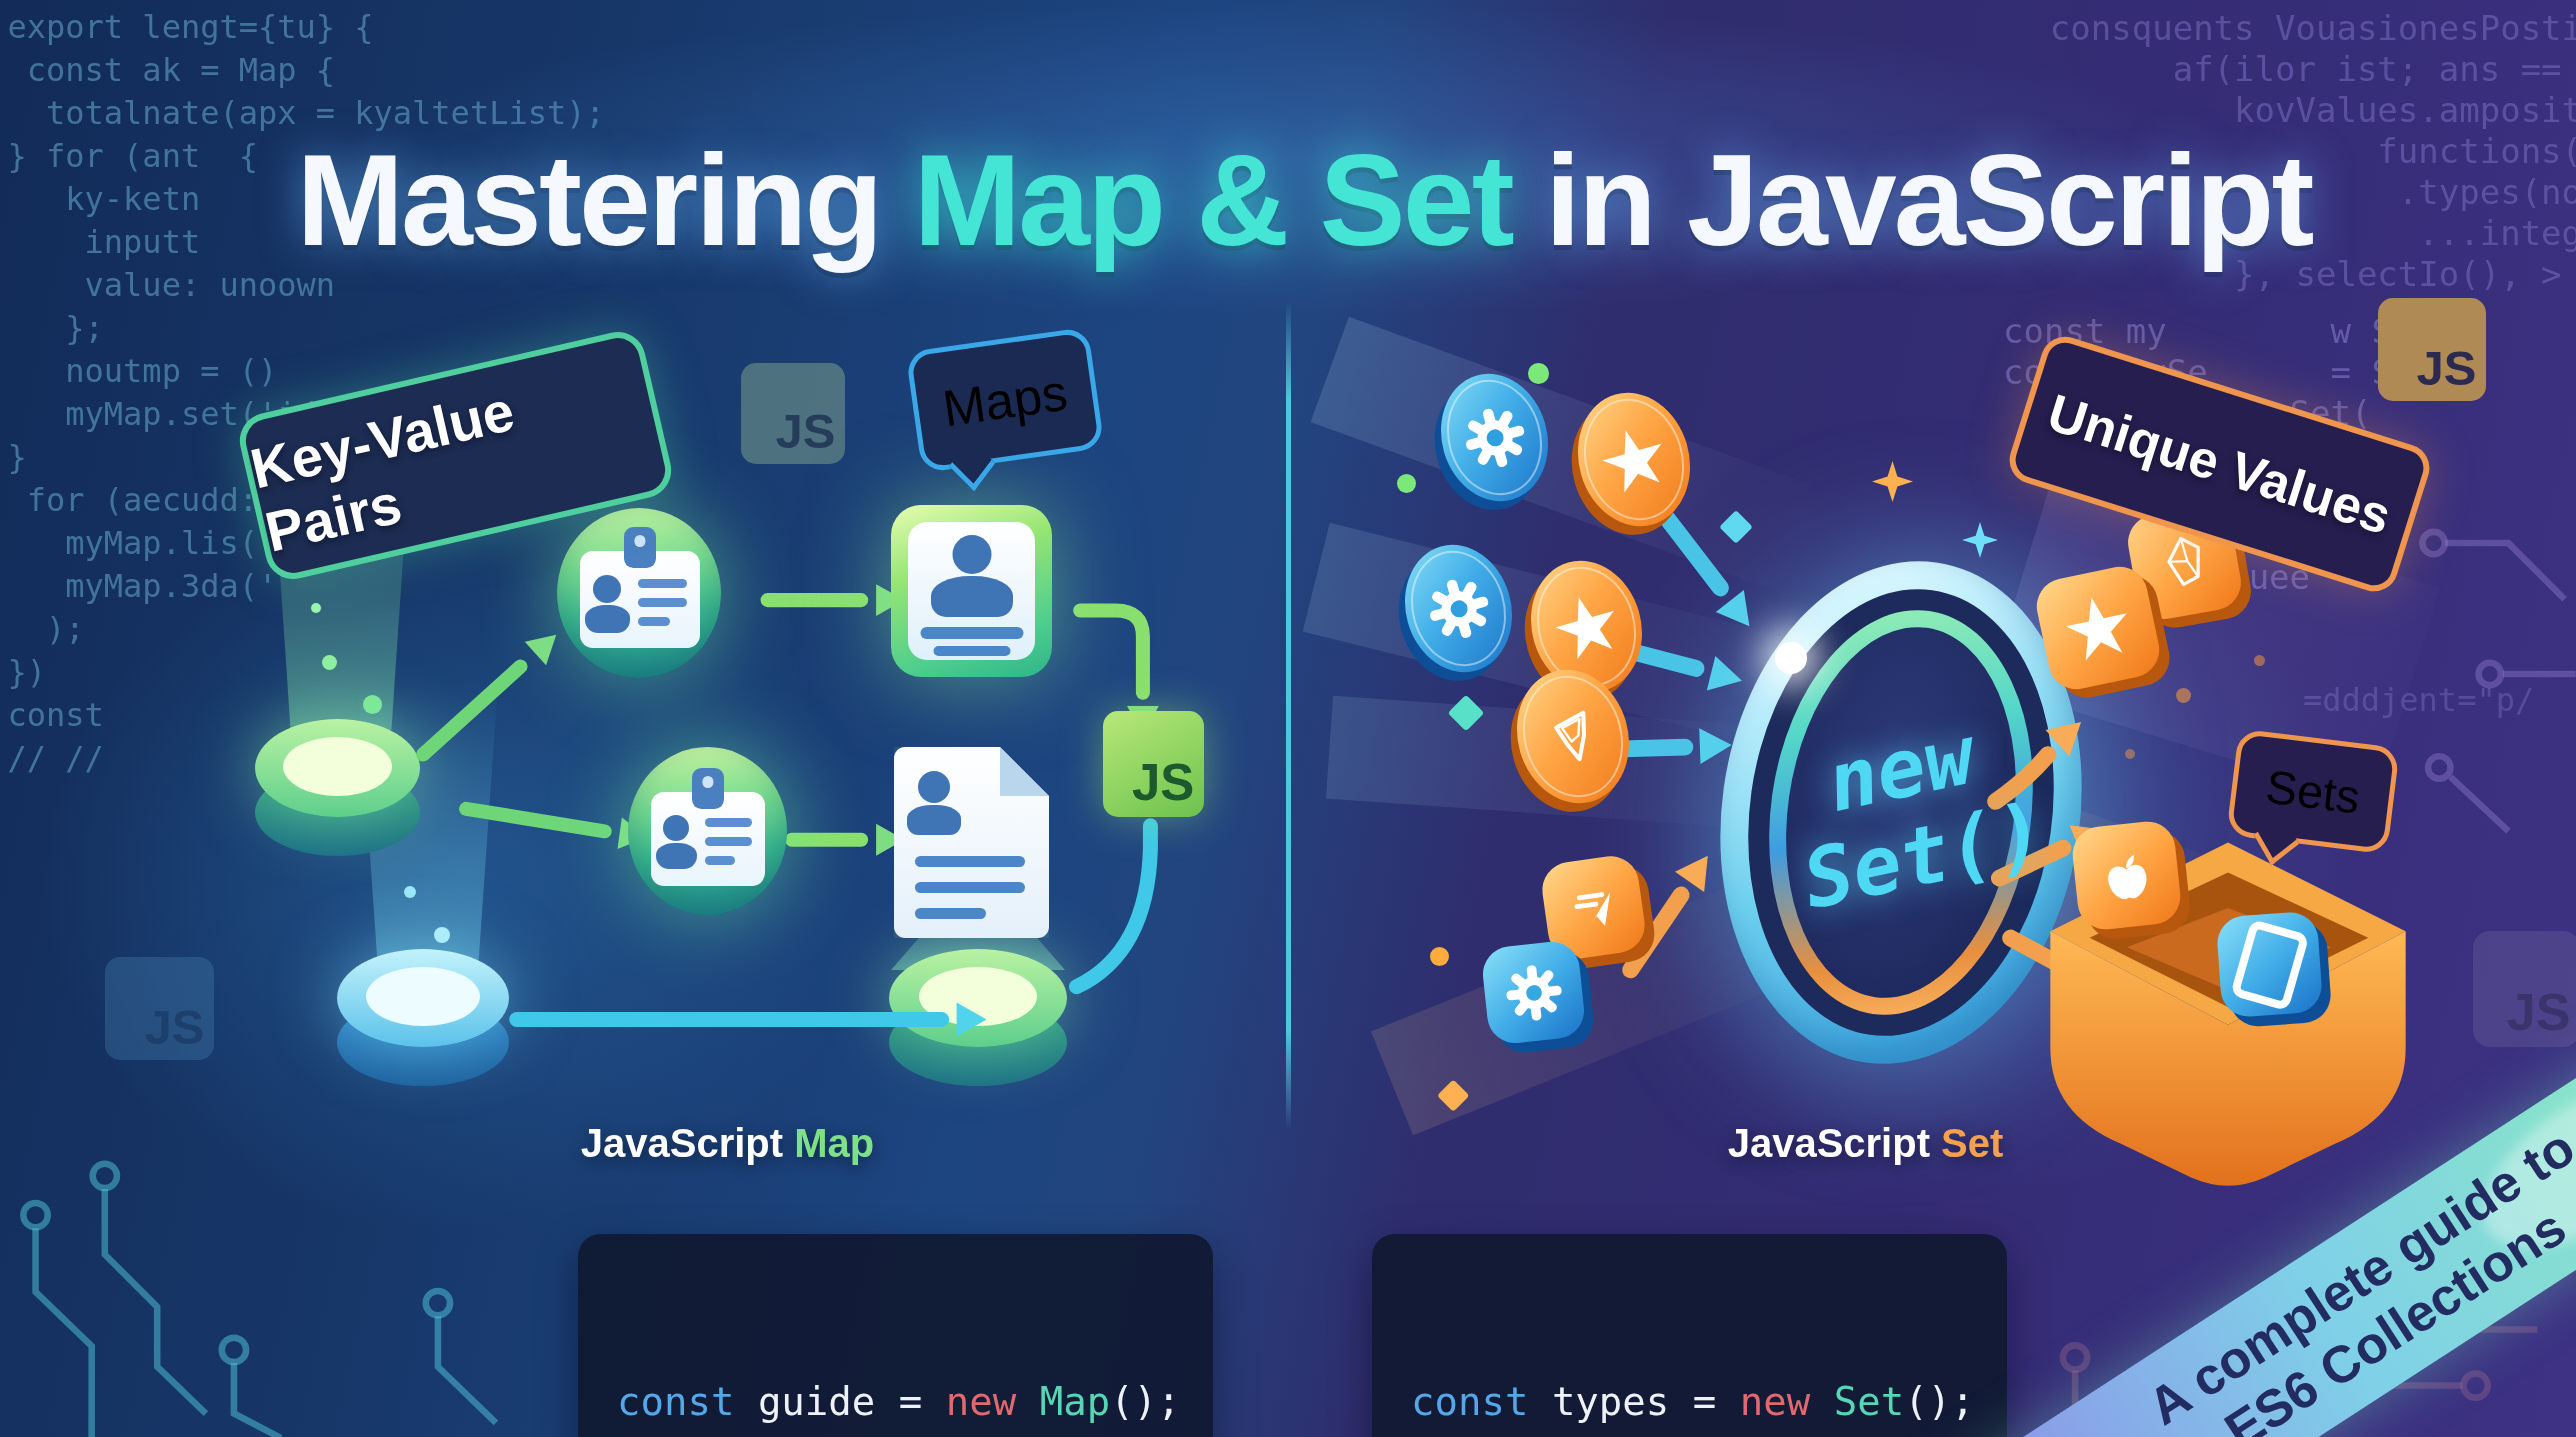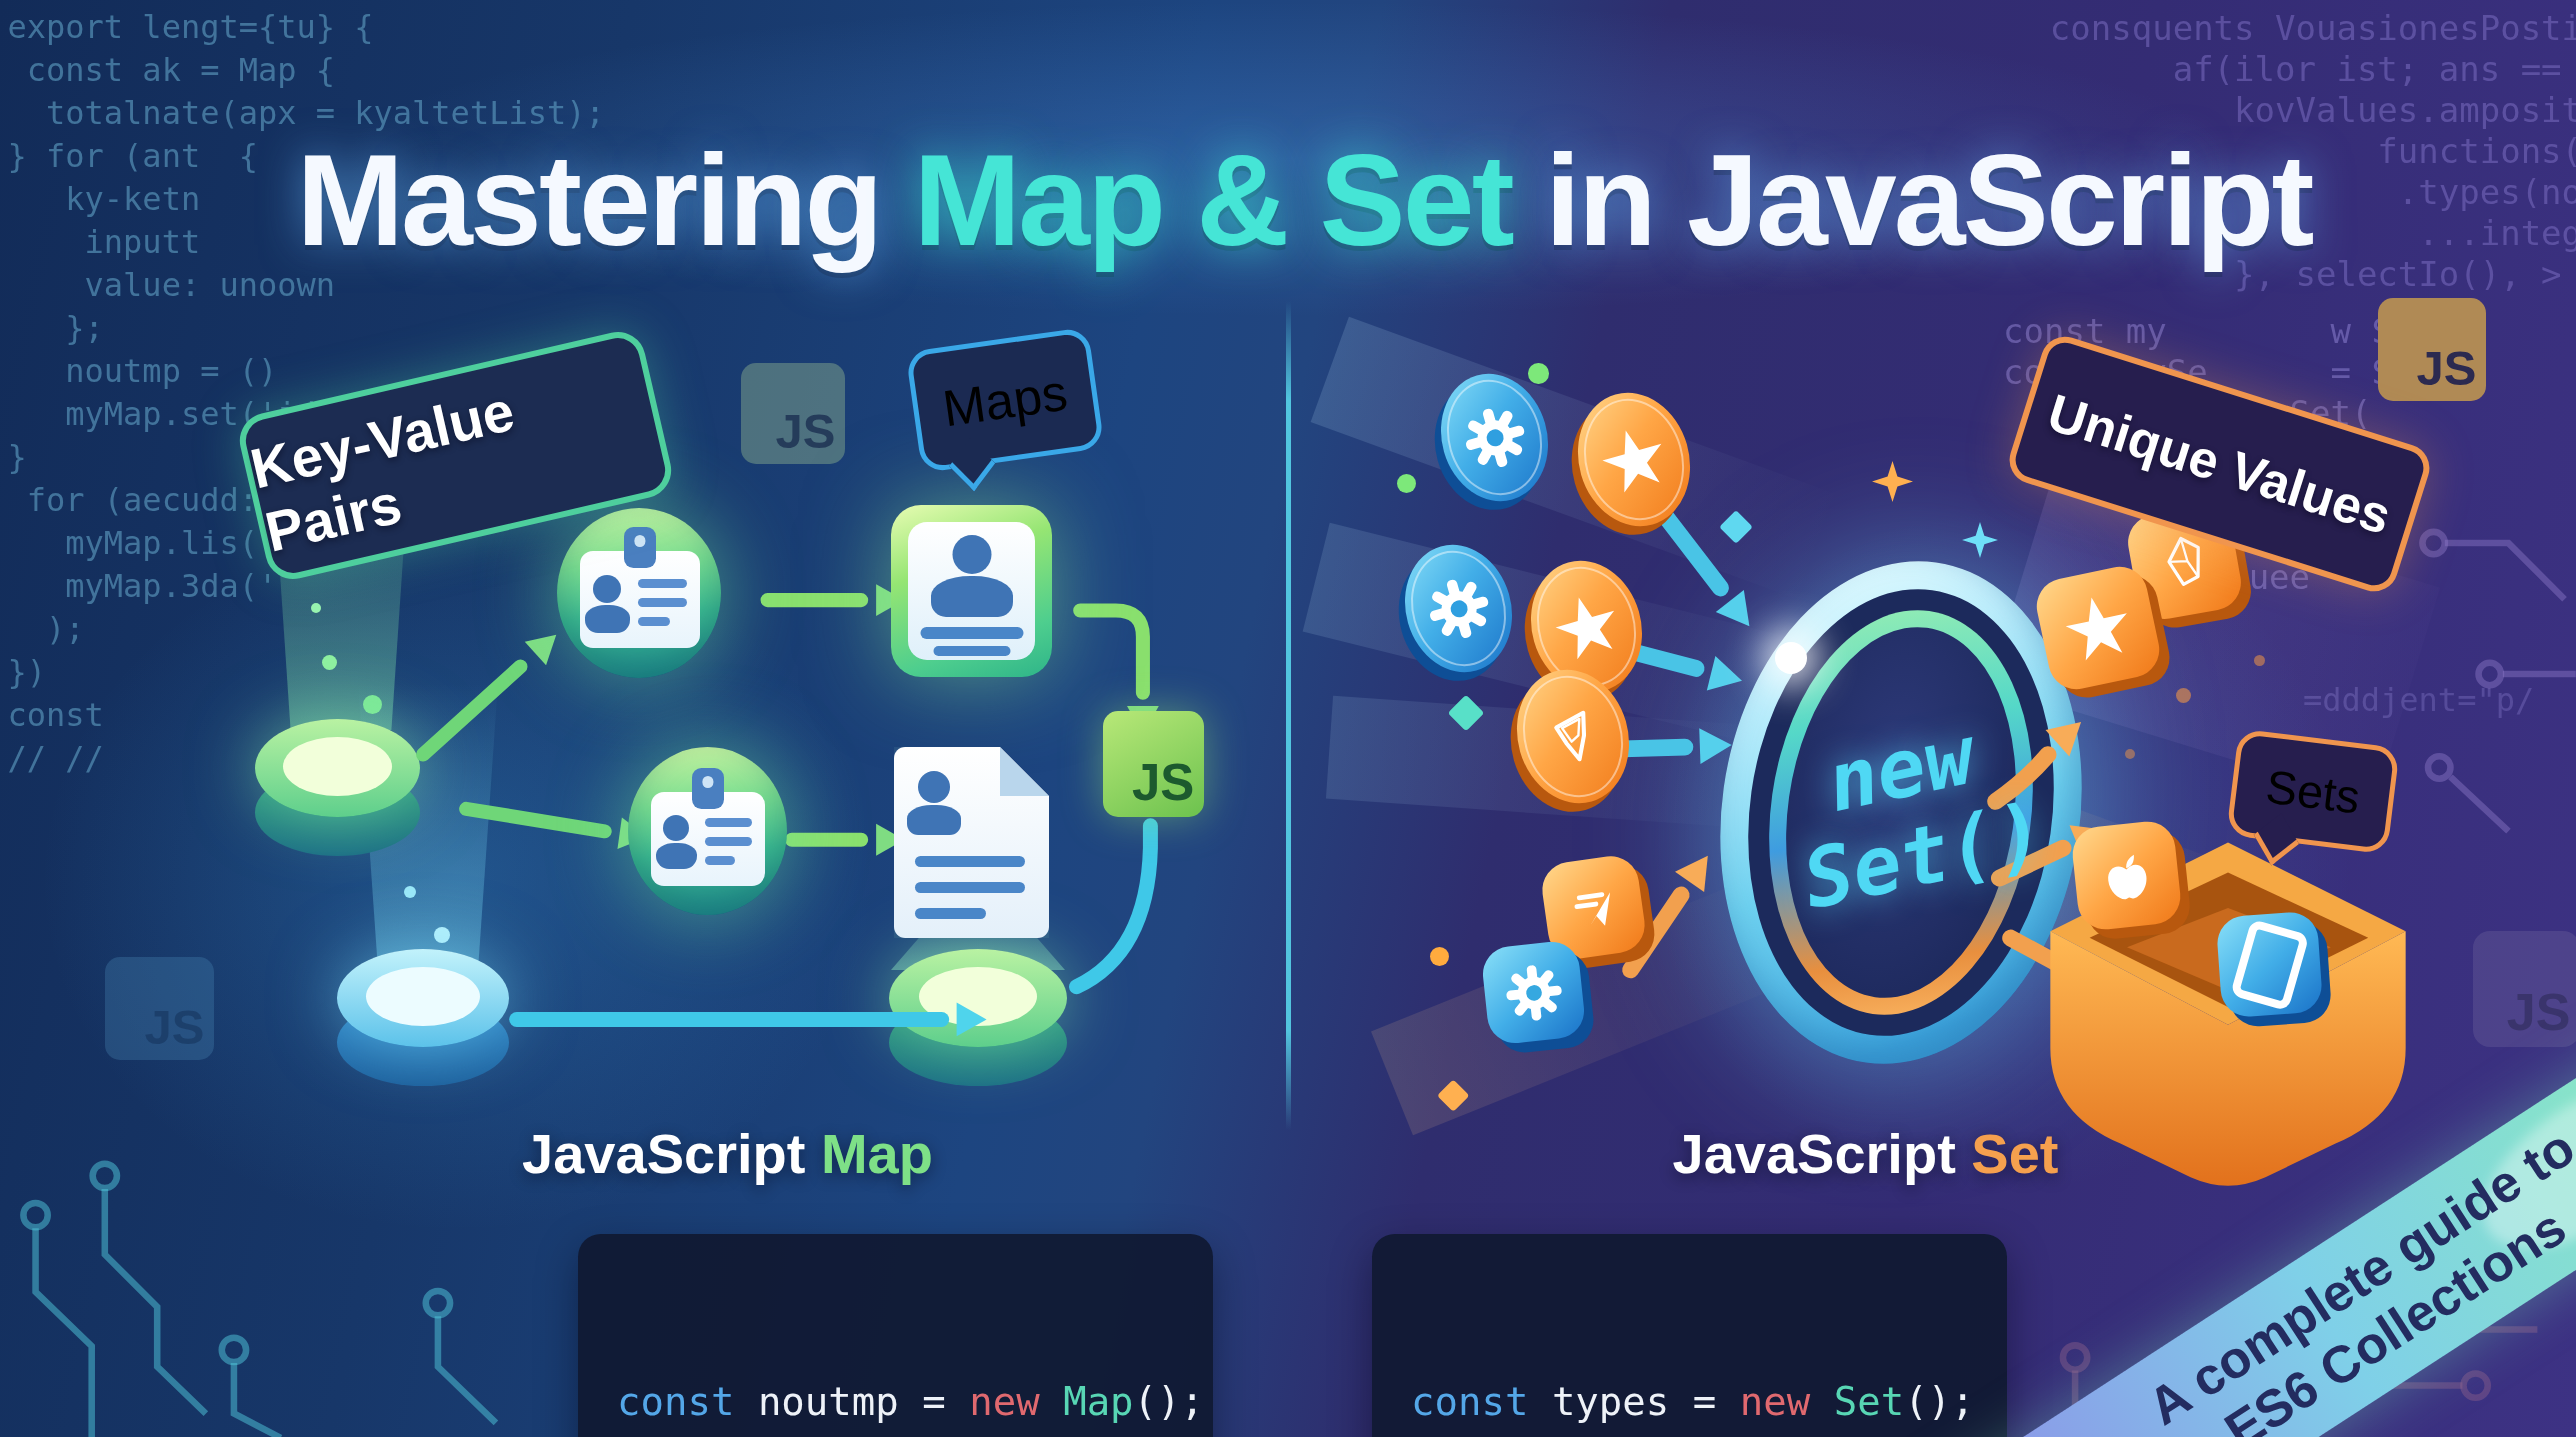--- a/index.html
+++ b/index.html
@@ -116,21 +116,21 @@
   .ring .r2{position:absolute;inset:28px;border-radius:50%;background:#1c2a5c;}
   .ring .r3{position:absolute;inset:49px;border-radius:50%;
     background:linear-gradient(165deg,#9ef0b0 0%,#55d8c8 30%,#3f9ce0 55%,#e88f3e 82%,#ffbe6a 100%);}
   .ring .r4{position:absolute;inset:66px;border-radius:50%;background:radial-gradient(ellipse at 45% 40%,#2e3a7a 0%,#1e2a5e 75%);}
   .ring-label{left:1793px;top:723px;width:234px;transform:rotate(-12deg);z-index:5;text-align:center;
     font-family:"DejaVu Sans Mono",monospace;font-style:italic;font-weight:800;font-size:81px;line-height:90px;
     color:#4fd8f4;text-shadow:0 0 32px rgba(90,220,255,.65);}
   .glint{position:absolute;left:1775px;top:642px;width:32px;height:32px;border-radius:50%;background:#fff;
     box-shadow:0 0 37px 13px rgba(255,255,255,.85);z-index:4;}
   
-  .heading{position:absolute;width:655px;text-align:center;font-size:56px;font-weight:800;color:#fff;z-index:6;
+  .heading{position:absolute;width:655px;text-align:center;font-size:40px;font-weight:800;color:#fff;z-index:6;
     text-shadow:0 3.7px 15px rgba(0,0,20,.45);}
   .heading .acc-map{color:#7ee087;}
   .heading .acc-set{color:#f5a04e;}
   .codeblock{position:absolute;width:635px;background:rgba(16,25,50,.93);border-radius:22.5px;padding:22.5px 39px;z-index:6;
     font-family:"DejaVu Sans Mono",monospace;font-size:39px;line-height:58px;white-space:pre;
     box-shadow:0 15px 41px rgba(0,0,20,.4);box-sizing:border-box;}
   .tk-pl{color:#eef2f8;} .tk-kw{color:#54a7e8;} .tk-nw{color:#e0696f;} .tk-ty{color:#58d6b4;}
   
   .sp4{position:absolute;clip-path:polygon(50% 0,62% 38%,100% 50%,62% 62%,50% 100%,38% 62%,0 50%,38% 38%);z-index:4;}
   .spd{position:absolute;transform:rotate(45deg);border-radius:3.7px;z-index:4;}
@@ -485,21 +485,21 @@
       <path d="M114,200 H192"></path>
     <circle cx="46" cy="300" r="12"></circle>
       <path d="M58,310 L120,368"></path>
   </g>
 </svg>
 
 <div class="heading" style="left:400px;top:1121px;"><span>JavaScript </span><span class="acc-map">Map</span></div>
 <div class="heading" style="left:1538px;top:1121px;text-align:center;"><span>JavaScript </span><span class="acc-set">Set</span></div>
 
 <div class="codeblock" style="left:578px;top:1234px;">
-  <div><span class="tk-kw">const</span><span class="tk-pl"> noutmp </span><span class="tk-pl">= </span><span class="tk-nw">new</span><span class="tk-pl"> </span><span class="tk-ty">Map</span><span class="tk-pl">();</span></div>
+  <div><span class="tk-kw">const</span><span class="tk-pl"> guide </span><span class="tk-pl">= </span><span class="tk-nw">new</span><span class="tk-pl"> </span><span class="tk-ty">Map</span><span class="tk-pl">();</span></div>
   
 </div>
 <div class="codeblock" style="left:1372px;top:1234px;">
   <div><span class="tk-kw">const</span><span class="tk-pl"> types </span><span class="tk-pl">= </span><span class="tk-nw">new</span><span class="tk-pl"> </span><span class="tk-ty">Set</span><span class="tk-pl">();</span></div>
   
 </div>
 
 <div class="abs ribbon">
   <div class="rl">A complete guide to</div>
   <div class="rl">ES6 Collections</div>

